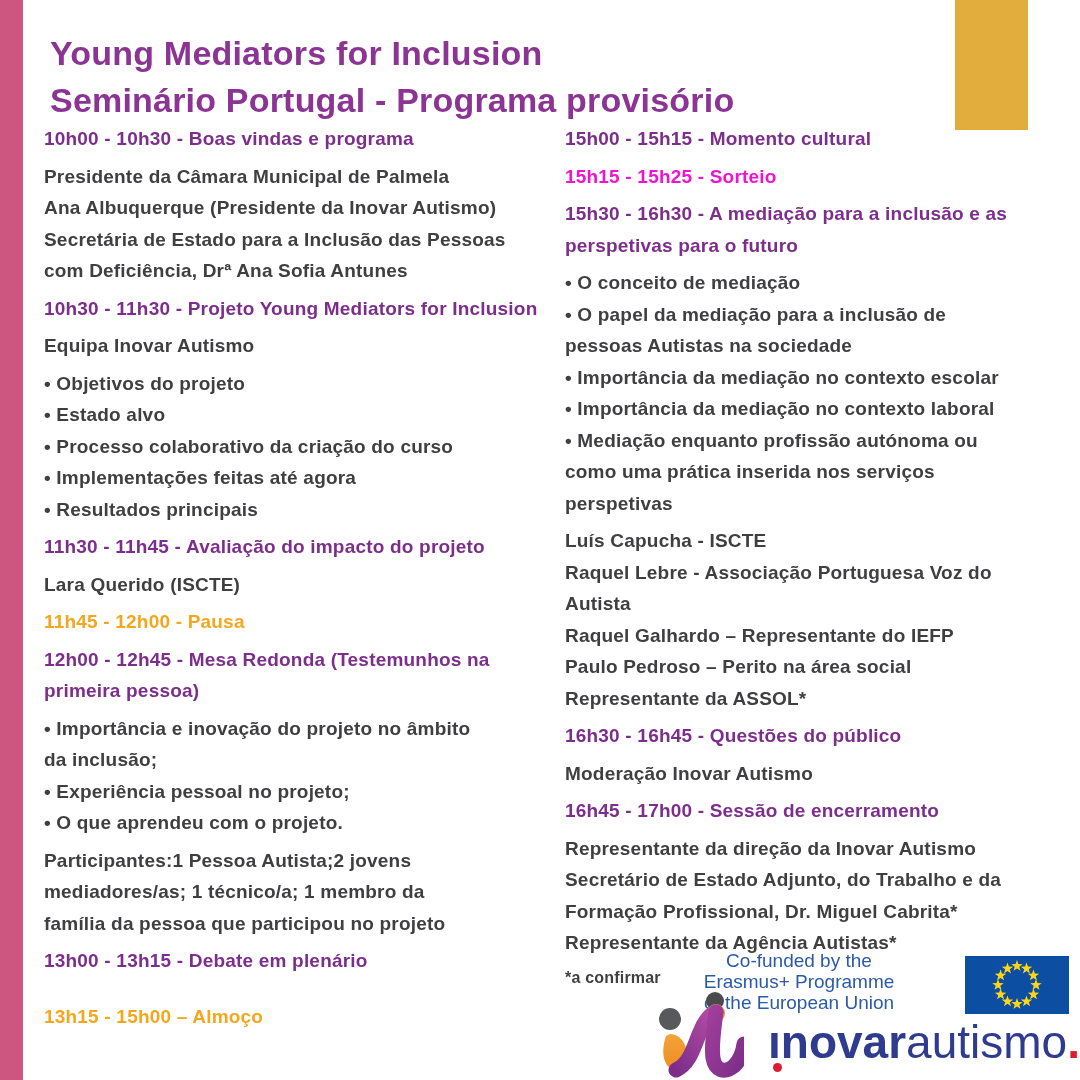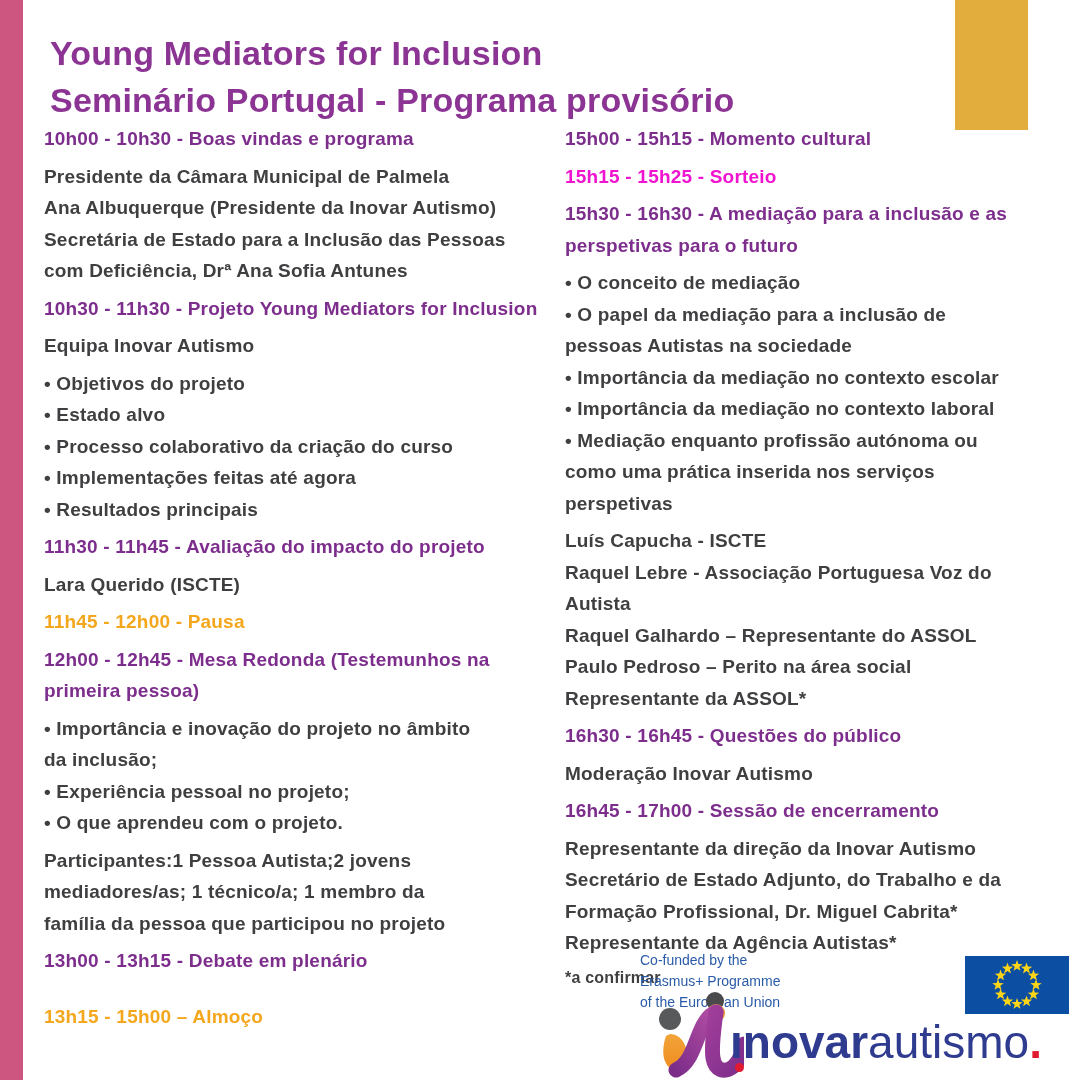--- a/index.html
+++ b/index.html
@@ -18,26 +18,26 @@
   .col.right { left:565px; }
 
   .block + .block { margin-top:6px; }
   .block.gap-lg { margin-top:24px; }
   .heading.purple  { color:var(--purple,#7d2e8d); }
   .heading.orange  { color:var(--orange,#f4a71d); }
   .heading.magenta { color:var(--magenta,#f013cf); }
   .bullet-item .bline:first-child::before { content:"•  "; }
   .note { font-size:16px; line-height:26px; }
 
-  .eu-text { position:absolute; left:640px; top:950px; width:318px; text-align:left;
-             color:var(--eu-text-blue,#2a5ba8); font-size:14px; line-height:21px; font-weight:400; }
+  .eu-text { position:absolute; left:640px; top:950px; width:318px; text-align:center;
+             color:var(--eu-text-blue,#2a5ba8); font-size:19px; line-height:21px; font-weight:400; }
   .eu-flag { position:absolute; left:965px; top:956px; }
 
   .brand-mark { position:absolute; left:656px; top:988px; }
-  .brand-text { position:absolute; left:730px; top:1016px; font-size:46px; line-height:52px; color:var(--brand-navy,#2e3b8f); white-space:nowrap; }
+  .brand-text { position:absolute; left:768px; top:1016px; font-size:46px; line-height:52px; color:var(--brand-navy,#2e3b8f); white-space:nowrap; }
   .brand-text .bb { font-weight:700; }
   .brand-text .br { font-weight:400; }
   .brand-text .bd { font-weight:700; color:var(--brand-red,#e11b2f); }
   .brand-text .underdot { position:absolute; left:5px; top:47px; width:9px; height:9px; border-radius:50%;
                           background:var(--brand-red,#e11b2f); }
 </style>
 </head>
 <body>
 
 <div class="canvas">
@@ -125,21 +125,21 @@
         <div class="bullet-item">
           <div class="bline">Mediação enquanto profissão autónoma ou</div>
           <div class="bline">como uma prática inserida nos serviços</div>
           <div class="bline">perspetivas</div>
         </div>
       </div>
       <div class="block paragraph">
         <div class="pline">Luís Capucha - ISCTE</div>
         <div class="pline">Raquel Lebre - Associação Portuguesa Voz do</div>
         <div class="pline">Autista</div>
-        <div class="pline">Raquel Galhardo – Representante do ASSOL</div>
+        <div class="pline">Raquel Galhardo – Representante do IEFP</div>
         <div class="pline">Paulo Pedroso – Perito na área social</div>
         <div class="pline">Representante da ASSOL*</div>
       </div>
       <div class="block heading purple">16h30 - 16h45 - Questões do público</div>
       <div class="block paragraph">
         <div class="pline">Moderação Inovar Autismo</div>
       </div>
       <div class="block heading purple">16h45 - 17h00 - Sessão de encerramento</div>
       <div class="block paragraph">
         <div class="pline">Representante da direção da Inovar Autismo</div>

